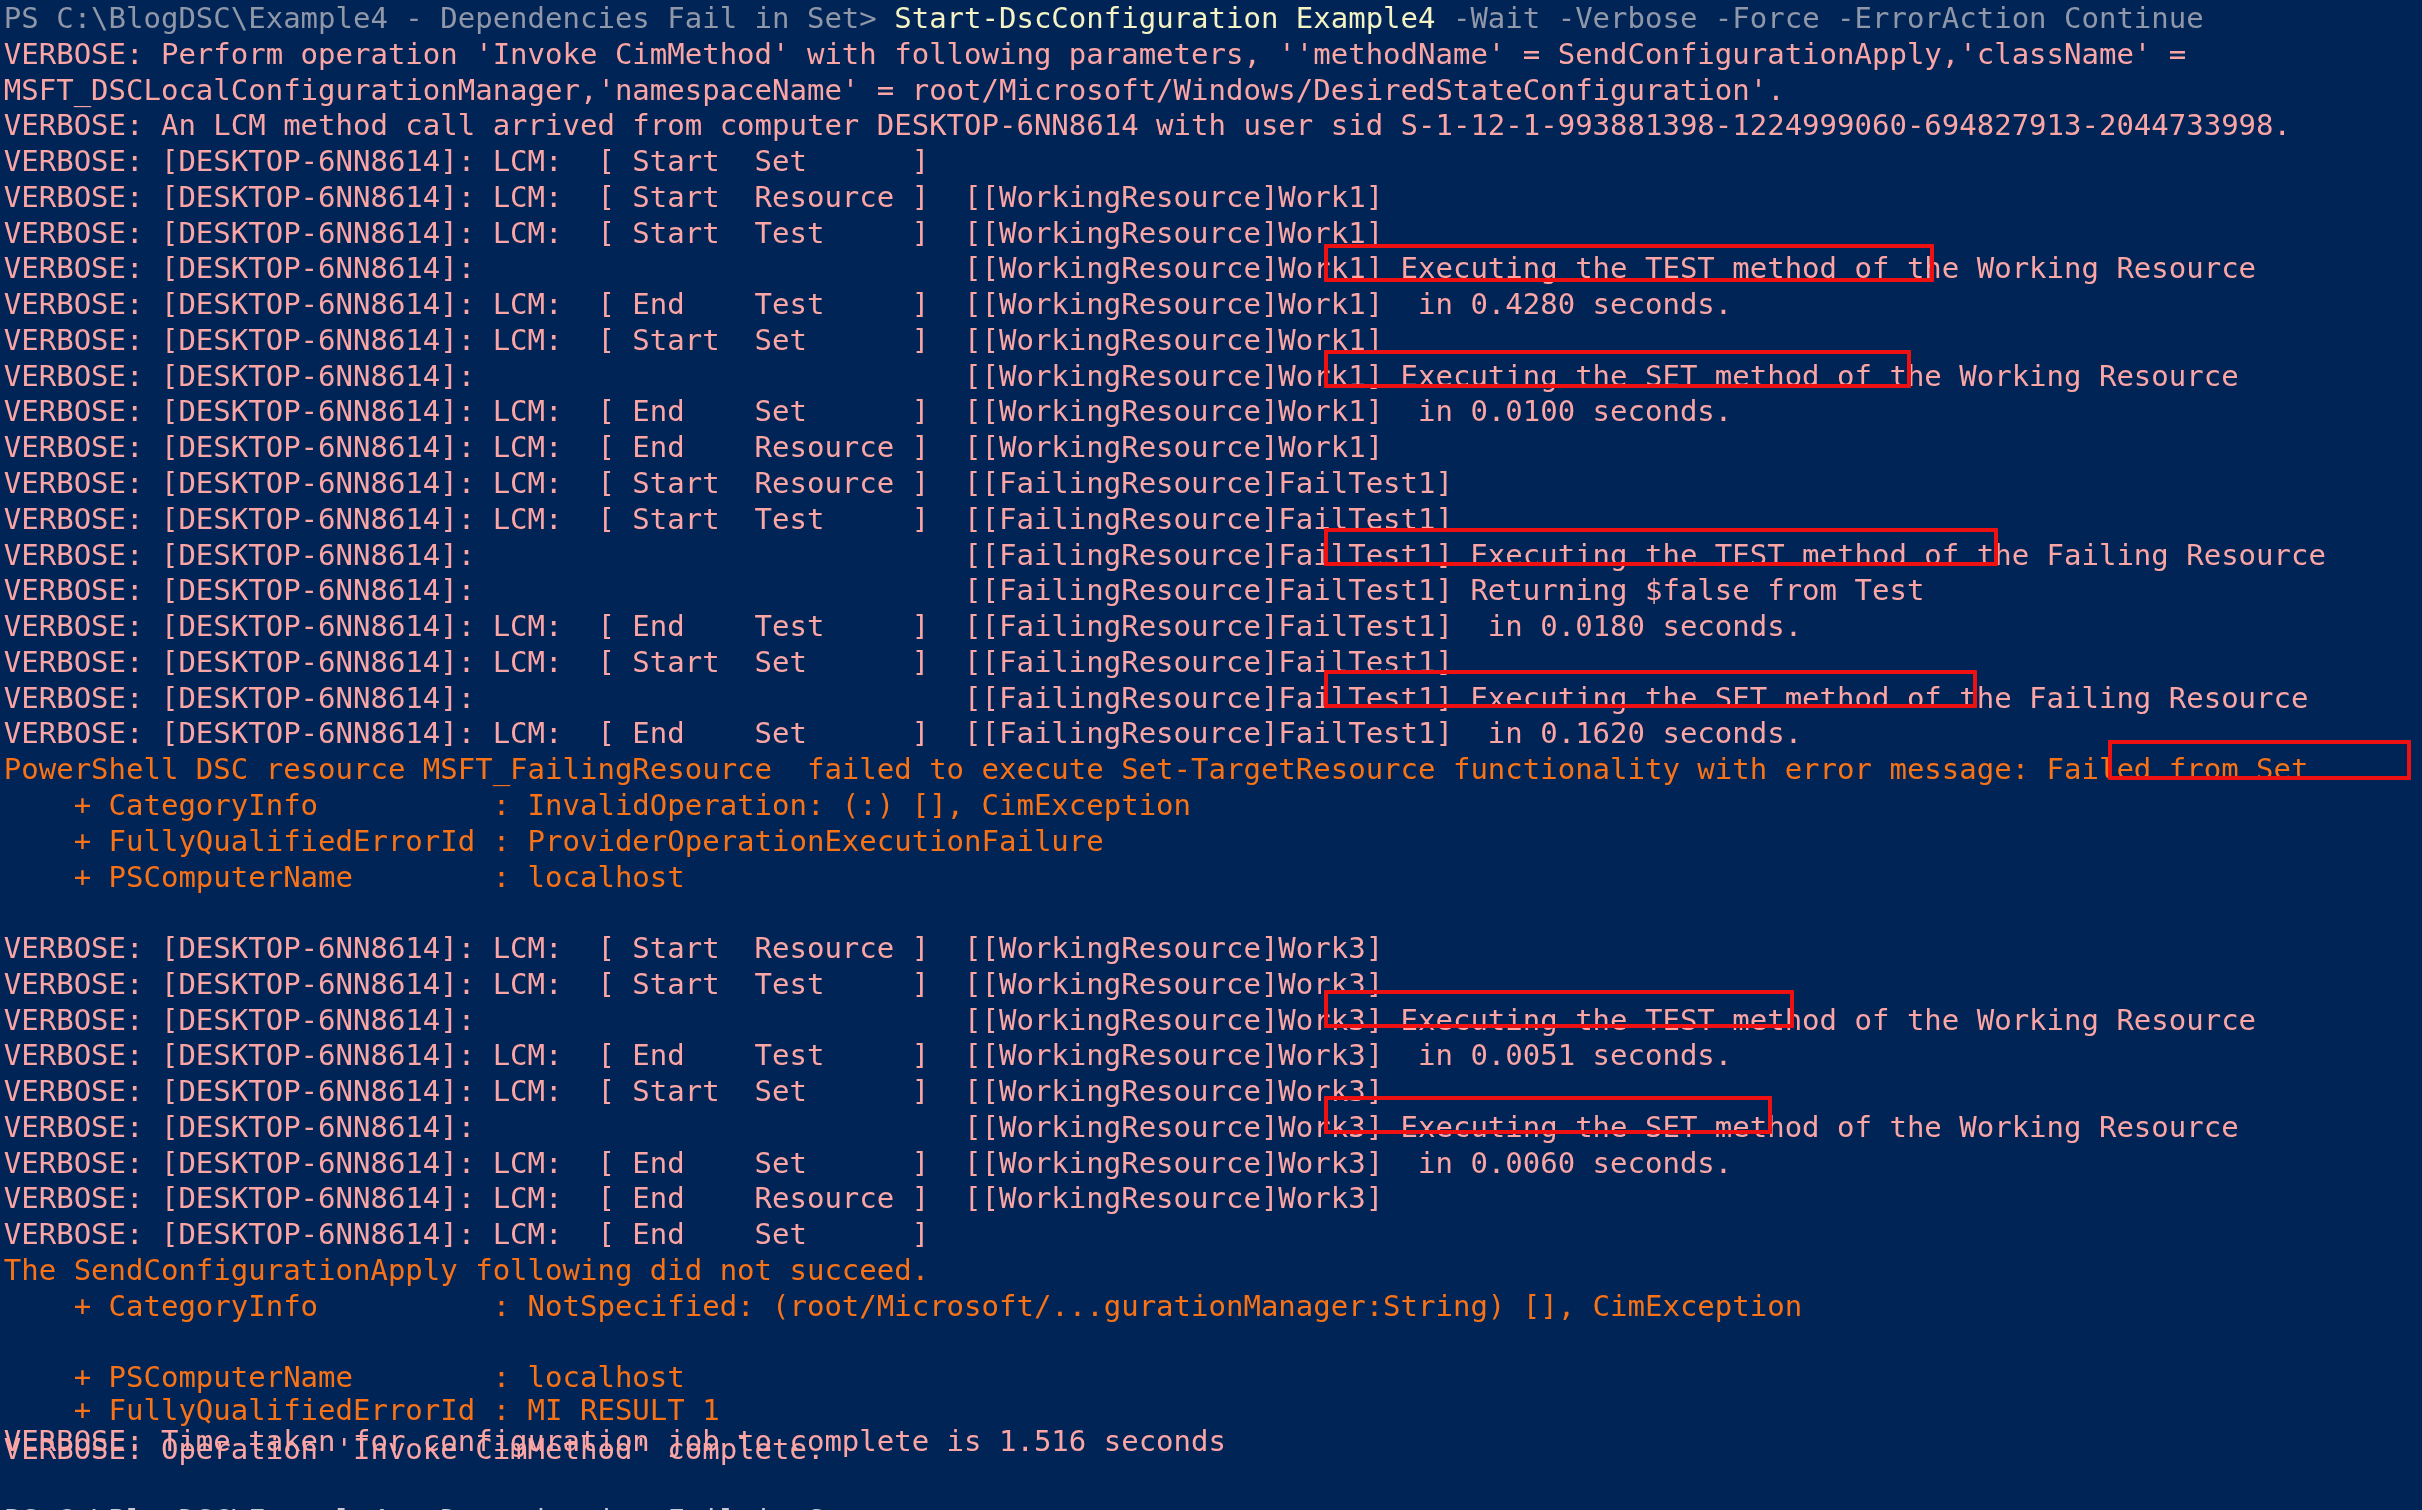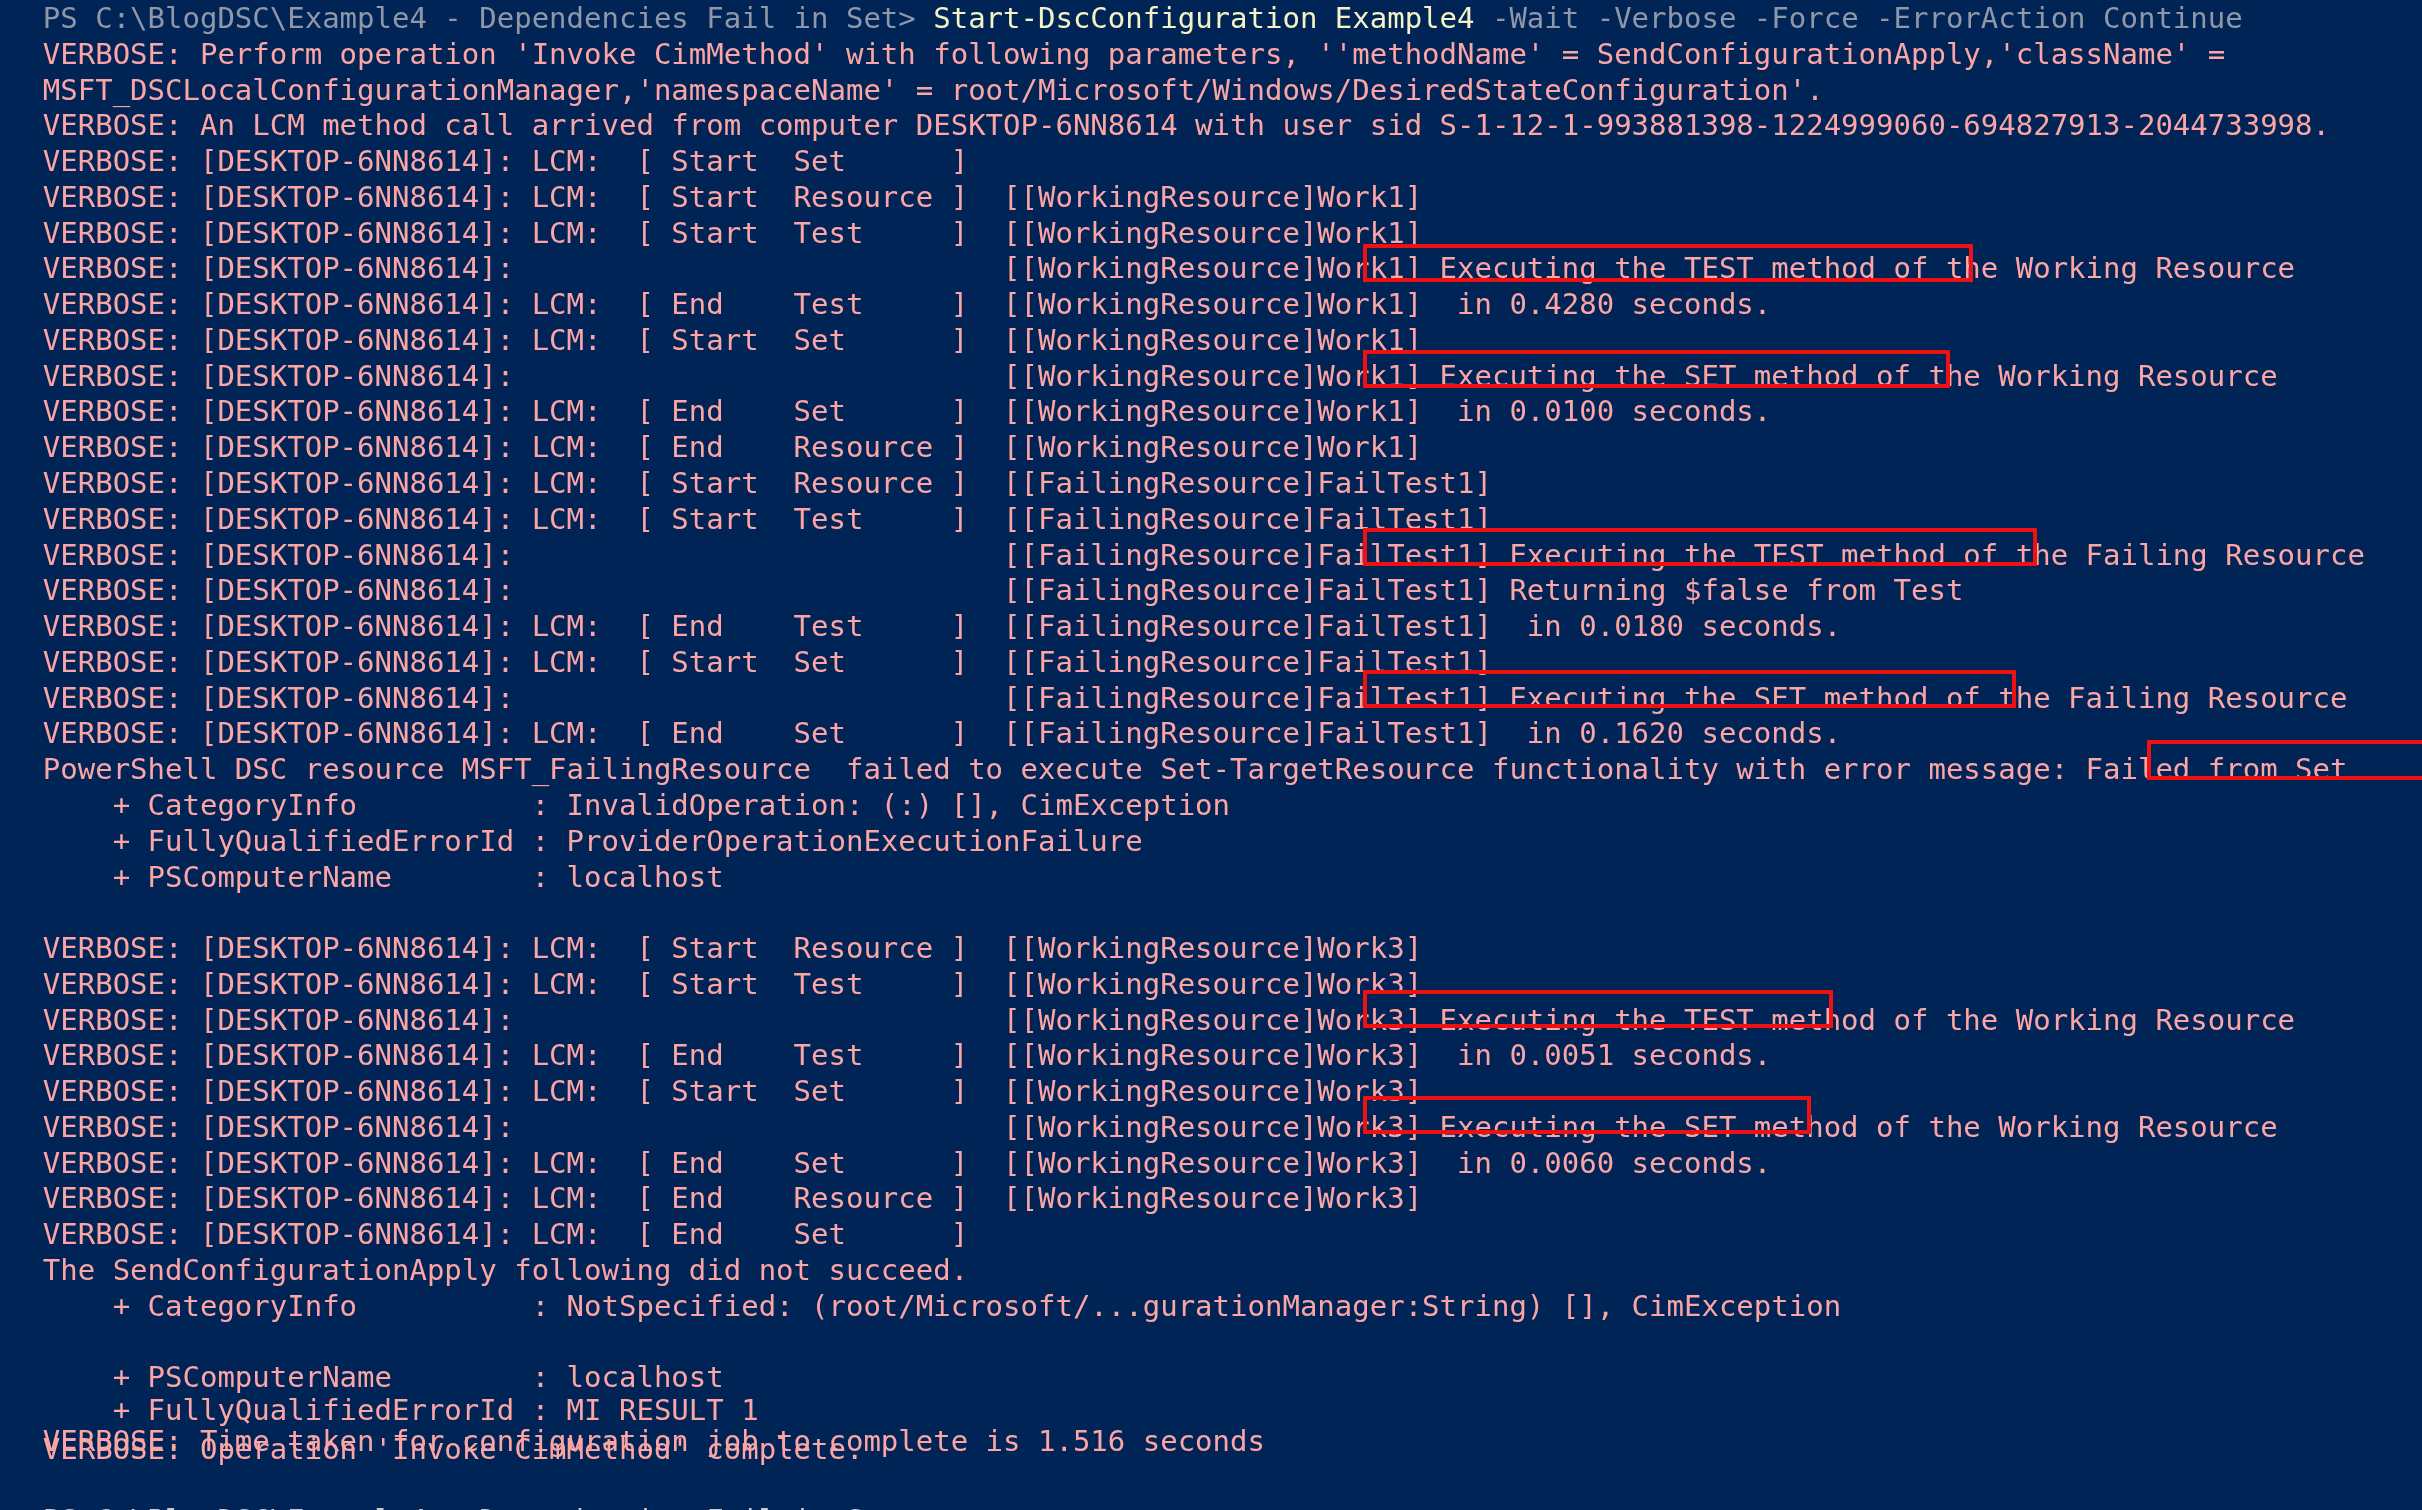--- a/index.html
+++ b/index.html
@@ -13,34 +13,33 @@
     overflow: hidden;
     font-family: "DejaVu Sans Mono", "Liberation Mono", monospace;
   }
   #console {
     position: relative;
     width: 2174px;
     height: 1510px;
     background: #012456;
     padding: 0;
     box-sizing: border-box;
-    margin-left: 39px;
   }
   .line {
     position: absolute;
     left: 3.8px;
     white-space: pre;
     font-size: 29px;
     line-height: 36px;
     letter-spacing: 0px;
     font-family: "DejaVu Sans Mono", "Liberation Mono", monospace;
   }
   .c-verbose { color: #fca5a5; }
   .c-prompt  { color: #c8c8d0; }
-  .c-error   { color: #fca5a5; }
+  .c-error   { color: #f97316; }
 
   .seg { white-space: pre; }
   .seg.gray { color: #8f97a8; }
   .seg.yellow { color: #f5f3c4; }
 
   
   .redbox {
     position: absolute;
     border: 4.7px solid #ef1111;
     box-sizing: border-box;

